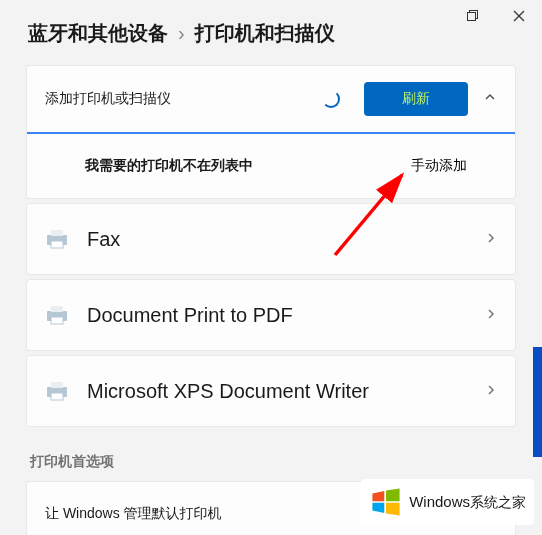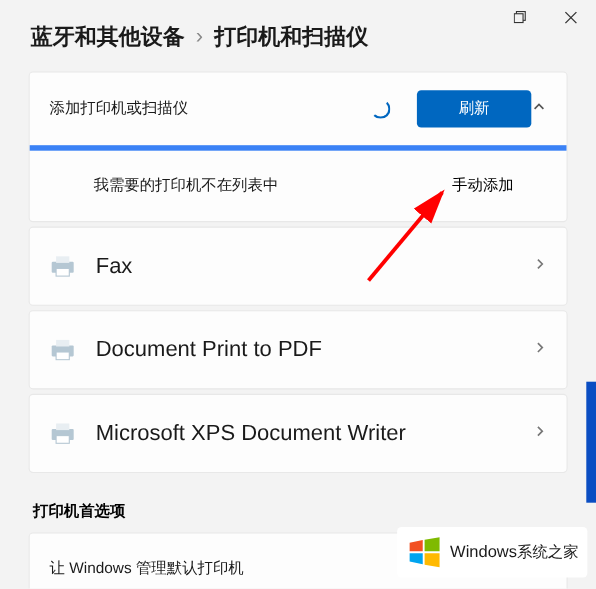--- a/index.html
+++ b/index.html
@@ -51,48 +51,49 @@
     .add-section {
       margin-bottom: 4px;
     }
     .row {
       display: flex;
       align-items: center;
       padding: 16px 18px;
       min-height: 64px;
     }
     .row.with-border {
-      border-bottom: 5px solid #3b82f6;
+      border-bottom: 2px solid #3b82f6;
     }
     .row-main-text {
       flex: 1;
       font-size: 14px;
       color: #1a1a1a;
     }
     .row-main-text.indent {
       padding-left: 40px;
+      font-weight: bold;
     }
     .spinner {
       width: 18px;
       height: 18px;
       border: 2px solid transparent;
       border-right-color: #0067c0;
       border-bottom-color: #0067c0;
       border-radius: 50%;
       margin-right: 24px;
     }
     .refresh-btn {
       background: #0067c0;
-      color: #ffffff;
+      color: #bef264;
       border: none;
       border-radius: 4px;
       padding: 8px 38px;
       font-size: 14px;
       cursor: pointer;
-      margin-right: 0;
+      margin-right: 15px;
     }
     .chevron-up {
       color: #555;
     }
     .link-btn {
       color: #000000;
       font-size: 14px;
       cursor: pointer;
       margin-right: 30px;
     }
@@ -113,21 +114,21 @@
       flex: 1;
       font-size: 20px;
       color: #1a1a1a;
     }
     .chevron-right {
       color: #777;
     }
     .section-heading {
       font-size: 14px;
       font-weight: 600;
-      color: #000000;
+      color: #737373;
       padding: 22px 4px 10px 4px;
     }
     .arrow-annotation {
       position: absolute;
       top: 165px;
       left: 330px;
       pointer-events: none;
     }
     .watermark {
       position: absolute;

